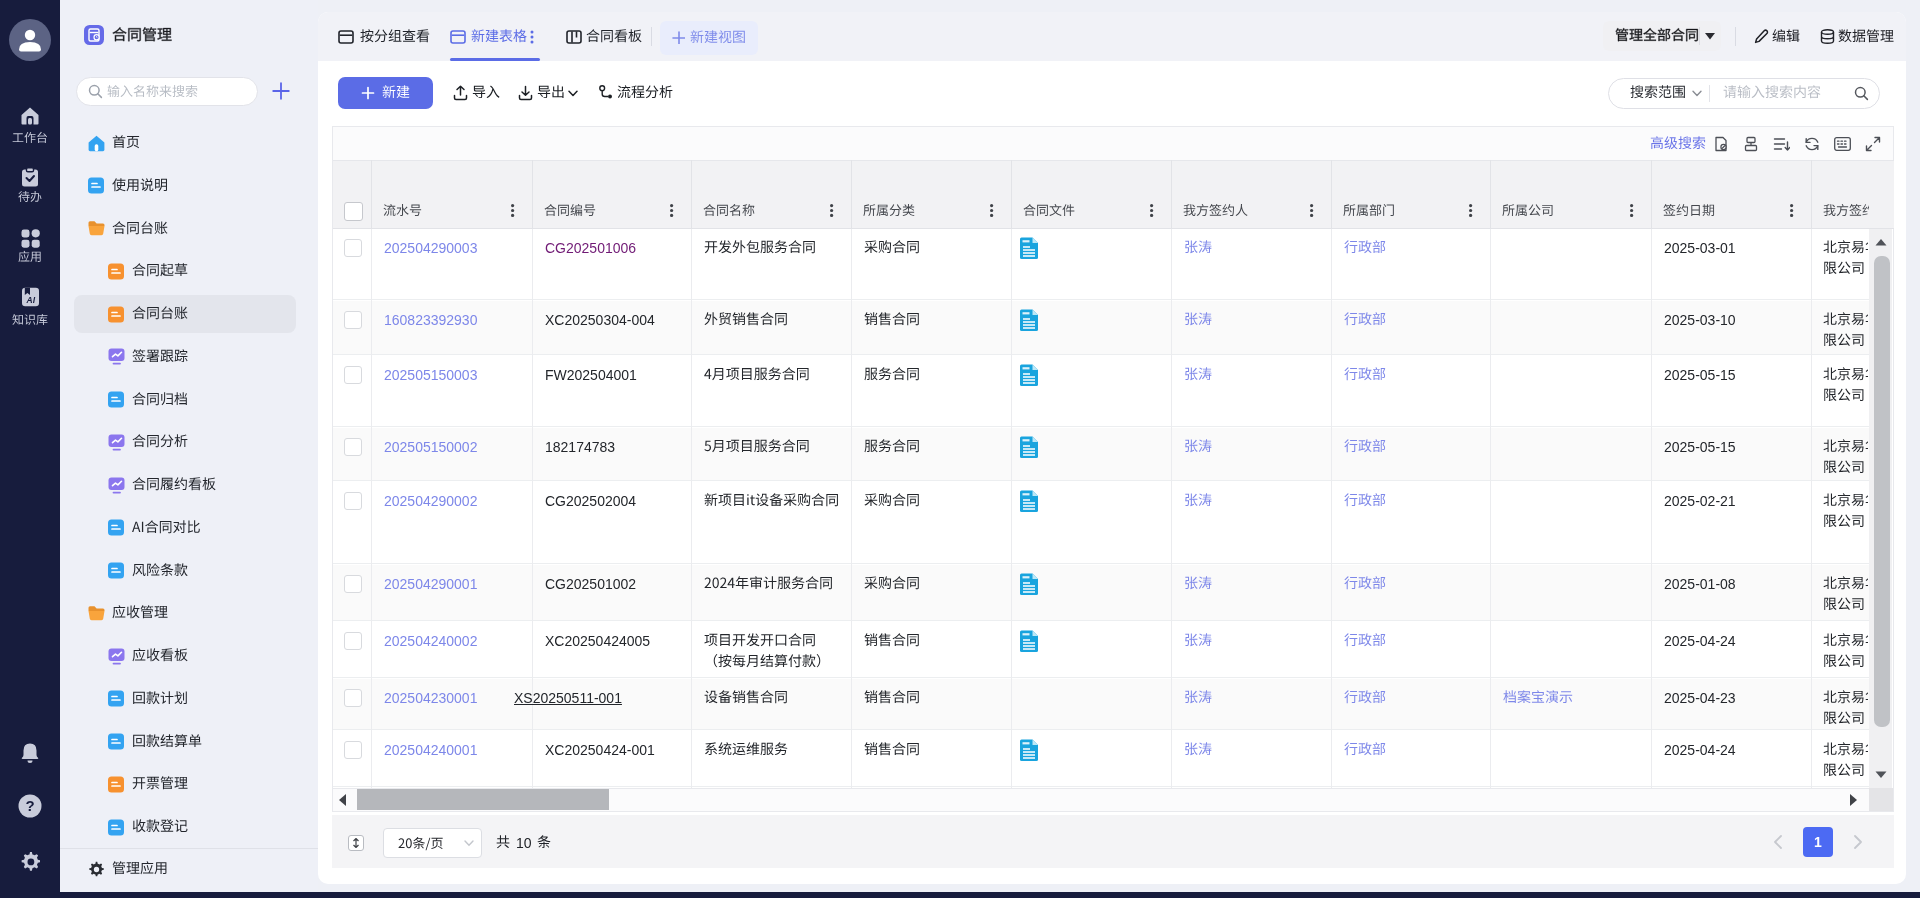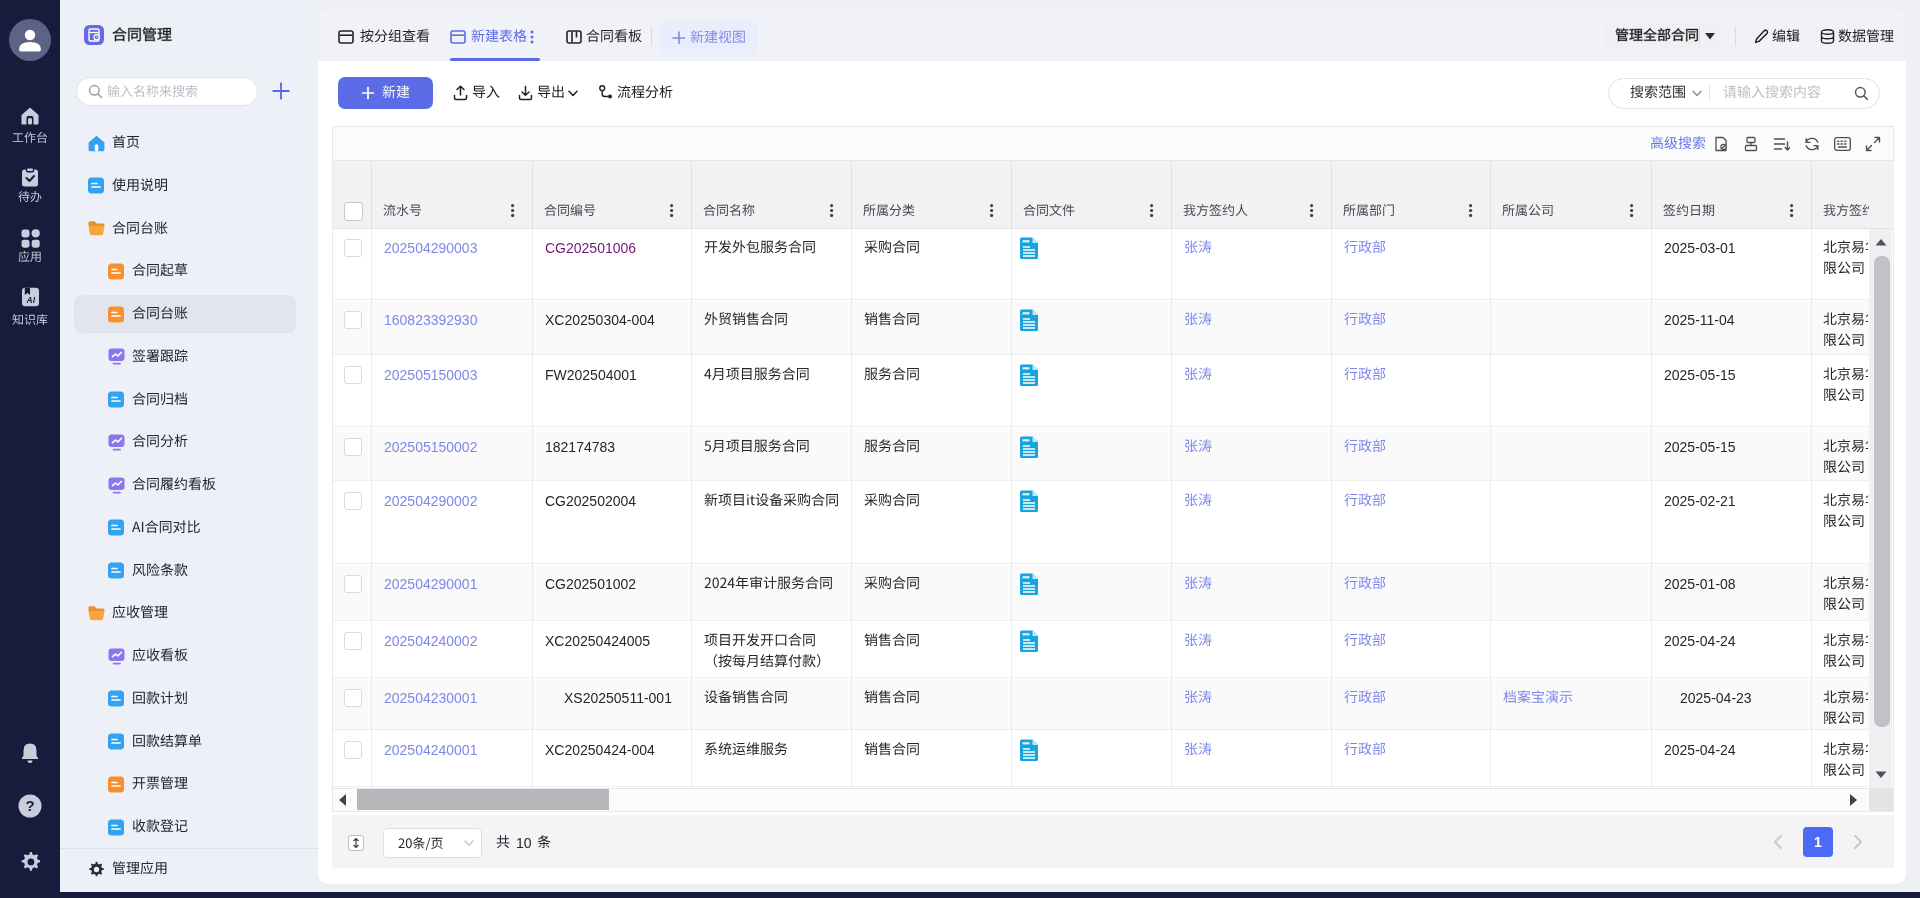--- a/index.html
+++ b/index.html
@@ -790,21 +790,21 @@
         <use href="#u6d9b" x="1000"></use>
       </g>
     </svg></div>
 <div style="position:absolute;left:1344px;top:311px;"><svg width="42" height="18" viewBox="0 0 42 18" style="vertical-align:top;">
       <g fill="#7d87e9" transform="translate(0,13) scale(0.014,-0.014)">
         <use href="#u884c" x="0"></use>
         <use href="#u653f" x="1000"></use>
         <use href="#u90e8" x="2000"></use>
       </g>
     </svg></div>
-<div style="position:absolute;top:311px;left:1664px;font:normal 14px 'Liberation Sans',sans-serif;color:#23262b;line-height:18px;white-space:pre;">2025-11-04</div>
+<div style="position:absolute;top:311px;left:1664px;font:normal 14px 'Liberation Sans',sans-serif;color:#23262b;line-height:18px;white-space:pre;">2025-03-10</div>
 <div style="position:absolute;left:1823px;top:301px;width:45px;height:55px;overflow:hidden;">
     <div style="position:relative;width:60px;height:100%">
       <div style="position:absolute;left:0px;top:10px;"><svg width="56" height="18" viewBox="0 0 56 18" style="vertical-align:top;">
           <g fill="#23262b" transform="translate(0,13) scale(0.014,-0.014)">
             <use href="#u5317" x="0"></use>
             <use href="#u4eac" x="1000"></use>
             <use href="#u6613" x="2000"></use>
             <use href="#u534e" x="3000"></use>
           </g>
         </svg></div>
@@ -1207,21 +1207,21 @@
 <div style="position:absolute;left:691px;top:679px;width:1px;height:52px;background:#ebecef;"></div>
 <div style="position:absolute;left:851px;top:679px;width:1px;height:52px;background:#ebecef;"></div>
 <div style="position:absolute;left:1011px;top:679px;width:1px;height:52px;background:#ebecef;"></div>
 <div style="position:absolute;left:1171px;top:679px;width:1px;height:52px;background:#ebecef;"></div>
 <div style="position:absolute;left:1331px;top:679px;width:1px;height:52px;background:#ebecef;"></div>
 <div style="position:absolute;left:1490px;top:679px;width:1px;height:52px;background:#ebecef;"></div>
 <div style="position:absolute;left:1651px;top:679px;width:1px;height:52px;background:#ebecef;"></div>
 <div style="position:absolute;left:1811px;top:679px;width:1px;height:52px;background:#ebecef;"></div>
 <div style="position:absolute;left:344px;top:689px;width:18px;height:18px;background:#fff;border:1px solid #d8dade;border-radius:3px;"></div>
 <div style="position:absolute;top:689px;left:384px;font:normal 14px 'Liberation Sans',sans-serif;color:#7d87e9;line-height:18px;white-space:pre;">202504230001</div>
-<div style="position:absolute;top:689px;left:564px;font:normal 14px 'Liberation Sans',sans-serif;color:#23262b;line-height:18px;white-space:pre;">XS20250511-001</div>
+<div style="position:absolute;top:689px;left:514px;font:normal 14px 'Liberation Sans',sans-serif;color:#23262b;line-height:18px;white-space:pre;text-decoration:underline;">XS20250511-001</div>
 <div style="position:absolute;left:704px;top:689px;"><svg width="84" height="18" viewBox="0 0 84 18" style="vertical-align:top;">
       <g fill="#23262b" transform="translate(0,13) scale(0.014,-0.014)">
         <use href="#u8bbe" x="0"></use>
         <use href="#u5907" x="1000"></use>
         <use href="#u9500" x="2000"></use>
         <use href="#u552e" x="3000"></use>
         <use href="#u5408" x="4000"></use>
         <use href="#u540c" x="5000"></use>
       </g>
     </svg></div>
@@ -1248,21 +1248,21 @@
     </svg></div>
 <div style="position:absolute;left:1503px;top:689px;"><svg width="70" height="18" viewBox="0 0 70 18" style="vertical-align:top;">
       <g fill="#7d87e9" transform="translate(0,13) scale(0.014,-0.014)">
         <use href="#u6863" x="0"></use>
         <use href="#u6848" x="1000"></use>
         <use href="#u5b9d" x="2000"></use>
         <use href="#u6f14" x="3000"></use>
         <use href="#u793a" x="4000"></use>
       </g>
     </svg></div>
-<div style="position:absolute;top:689px;left:1664px;font:normal 14px 'Liberation Sans',sans-serif;color:#23262b;line-height:18px;white-space:pre;margin-left:16px;">2025-04-23</div>
+<div style="position:absolute;top:689px;left:1664px;font:normal 14px 'Liberation Sans',sans-serif;color:#23262b;line-height:18px;white-space:pre;">2025-04-23</div>
 <div style="position:absolute;left:1823px;top:679px;width:45px;height:52px;overflow:hidden;">
     <div style="position:relative;width:60px;height:100%">
       <div style="position:absolute;left:0px;top:10px;"><svg width="56" height="18" viewBox="0 0 56 18" style="vertical-align:top;">
           <g fill="#23262b" transform="translate(0,13) scale(0.014,-0.014)">
             <use href="#u5317" x="0"></use>
             <use href="#u4eac" x="1000"></use>
             <use href="#u6613" x="2000"></use>
             <use href="#u534e" x="3000"></use>
           </g>
         </svg></div>
@@ -1281,21 +1281,21 @@
 <div style="position:absolute;left:691px;top:731px;width:1px;height:57px;background:#ebecef;"></div>
 <div style="position:absolute;left:851px;top:731px;width:1px;height:57px;background:#ebecef;"></div>
 <div style="position:absolute;left:1011px;top:731px;width:1px;height:57px;background:#ebecef;"></div>
 <div style="position:absolute;left:1171px;top:731px;width:1px;height:57px;background:#ebecef;"></div>
 <div style="position:absolute;left:1331px;top:731px;width:1px;height:57px;background:#ebecef;"></div>
 <div style="position:absolute;left:1490px;top:731px;width:1px;height:57px;background:#ebecef;"></div>
 <div style="position:absolute;left:1651px;top:731px;width:1px;height:57px;background:#ebecef;"></div>
 <div style="position:absolute;left:1811px;top:731px;width:1px;height:57px;background:#ebecef;"></div>
 <div style="position:absolute;left:344px;top:741px;width:18px;height:18px;background:#fff;border:1px solid #d8dade;border-radius:3px;"></div>
 <div style="position:absolute;top:741px;left:384px;font:normal 14px 'Liberation Sans',sans-serif;color:#7d87e9;line-height:18px;white-space:pre;">202504240001</div>
-<div style="position:absolute;top:741px;left:545px;font:normal 14px 'Liberation Sans',sans-serif;color:#23262b;line-height:18px;white-space:pre;">XC20250424-004</div>
+<div style="position:absolute;top:741px;left:545px;font:normal 14px 'Liberation Sans',sans-serif;color:#23262b;line-height:18px;white-space:pre;">XC20250424-001</div>
 <div style="position:absolute;left:704px;top:741px;"><svg width="84" height="18" viewBox="0 0 84 18" style="vertical-align:top;">
       <g fill="#23262b" transform="translate(0,13) scale(0.014,-0.014)">
         <use href="#u7cfb" x="0"></use>
         <use href="#u7edf" x="1000"></use>
         <use href="#u8fd0" x="2000"></use>
         <use href="#u7ef4" x="3000"></use>
         <use href="#u670d" x="4000"></use>
         <use href="#u52a1" x="5000"></use>
       </g>
     </svg></div>

